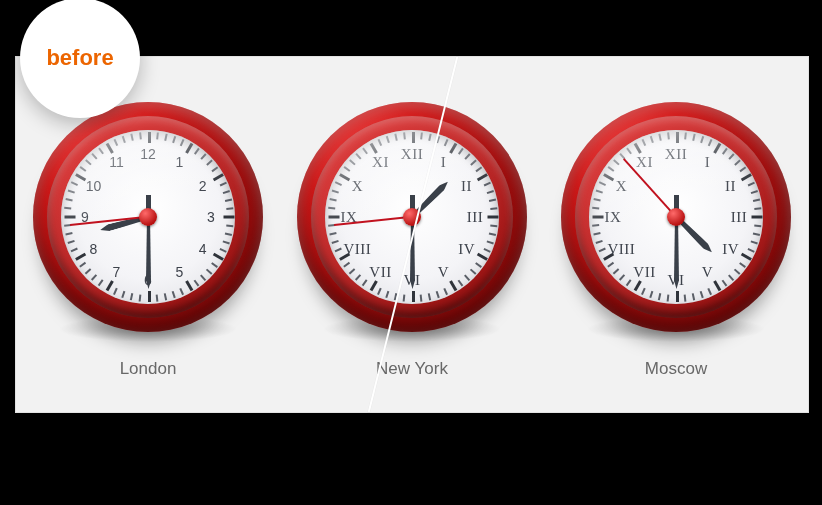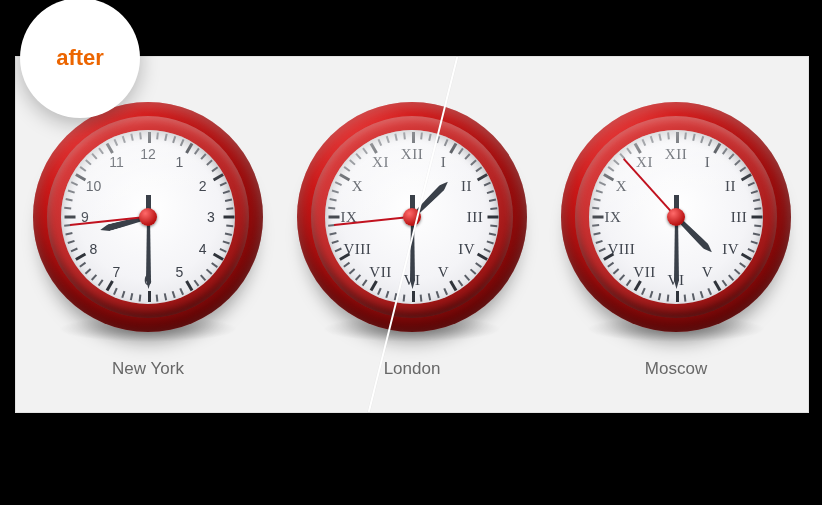--- a/index.html
+++ b/index.html
@@ -309,22 +309,22 @@
           <div class="gloss"></div>
           <div class="hand hour" style="transform: rotate(135deg);"></div>
           <div class="hand minute" style="transform: rotate(180deg);"></div>
           <div class="tail" style="transform: rotate(180deg);"></div>
           <div class="hand second" style="transform: rotate(318deg);"></div>
           <div class="pin"></div>
         </div>
       </div>
     <div class="labels">
 
-    <div class="city">New York</div>
-        <div class="city">London</div>
+    <div class="city">London</div>
+        <div class="city">New York</div>
         <div class="city">Moscow</div>
       </div>
     <div class="divider"></div>
   </div>
   <div class="badge before">
-    <span>after</span>
+    <span>before</span>
   </div>
 </div>
 
 </body></html>

